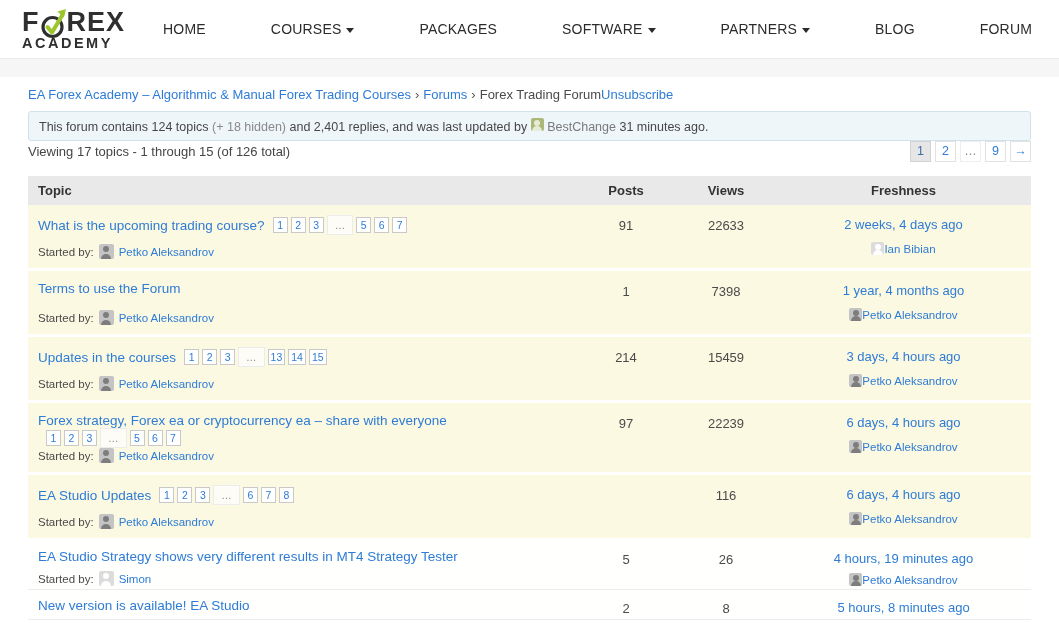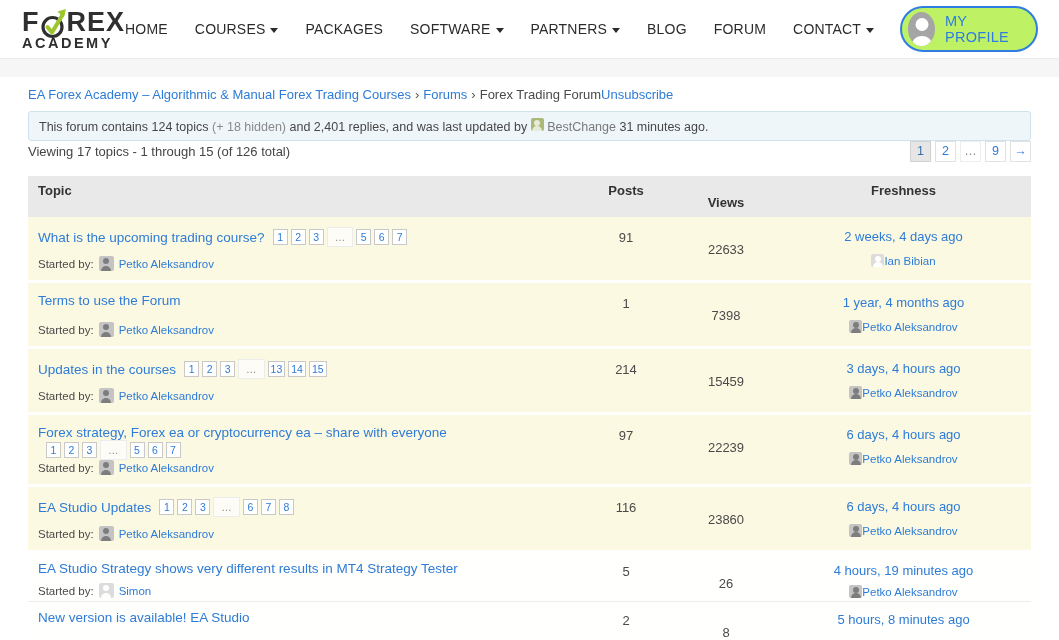--- a/index.html
+++ b/index.html
@@ -8,21 +8,21 @@
   a { text-decoration:none; }
 
   
   .header { display:flex; align-items:center; height:58px; padding:0 22px; background:#fff; }
   .logo { display:flex; flex-direction:column; line-height:1; cursor:pointer; }
   .logo-line1 { display:flex; align-items:center; font-weight:bold; font-size:27px;
     color:#2f2f2f; letter-spacing:1px; }
   .logo-mark { margin:0 1px; position:relative; top:1px; }
   .logo-line2 { font-weight:bold; font-size:14.5px; color:#2f2f2f; letter-spacing:2.5px; margin-top:-2px; }
   .nav { display:flex; align-items:center; margin-left:auto; gap:27px; }
-  .nav a { color:#2b2b2b; font-size:14px; letter-spacing:.2px; white-space:nowrap; }
+  .nav a { color:#2b2b2b; font-size:14px; letter-spacing:.2px; white-space:nowrap;margin-left:38px; }
   .caret { display:inline-block; margin-left:5px; width:0; height:0; border-left:4px solid transparent;
     border-right:4px solid transparent; border-top:5px solid #2b2b2b; position:relative; top:-1px; }
   .profile-btn { display:flex; align-items:center; gap:10px; margin-left:26px;
     border:2px solid #2f7de1; border-radius:24px; padding:4px 20px 4px 6px; cursor:pointer; background:#bef264;justify-content:space-between; }
   .profile-avatar { width:34px; height:34px; border-radius:50%; background:#a5a5a5; position:relative; overflow:hidden; }
   .profile-avatar::before { content:""; position:absolute; width:13px; height:13px; border-radius:50%;
     background:#fff; left:50%; top:6px; transform:translateX(-50%); }
   .profile-avatar::after { content:""; position:absolute; width:22px; height:13px; border-radius:11px 11px 0 0;
     background:#fff; left:50%; bottom:-3px; transform:translateX(-50%); }
   .profile-label { color:#2f7de1; font-size:14.5px; letter-spacing:.3px; }
@@ -48,21 +48,21 @@
     border:1px solid #e2e2e2; background:#fff; color:#2e7cd6; font-size:12.5px; cursor:pointer; padding:0 3px; }
   .pg.current { background:#e6e6e6; border-color:#d2d2d2; color:#3d6ea6; }
   .pg.dots { color:#8a8a8a; border-color:#eee; cursor:default; }
 
   
   .topic-table { margin-top:14px; }
   .t-head { display:flex; background:#e9e9e9; font-size:13px; font-weight:bold; color:#333;
     padding:7px 0 7px 10px; }
   .col-topic { flex:1; }
   .col-posts { width:100px; text-align:center; }
-  .col-views { width:100px; text-align:center;margin-top:12px; }
+  .col-views { width:100px; text-align:center; }
   .col-fresh { width:255px; text-align:center; }
 
   .t-row { display:flex; padding:10px 0 9px 10px; }
   .t-row.sticky { background:#fcf9e2; border-bottom:3px solid #fff; }
   .t-row.plain { background:#fffffe; border-bottom:1px solid #ececec; padding:8px 0 3px 10px; }
 
   .topic-cell { flex:1; display:flex; flex-direction:column; justify-content:space-between; min-height:44px; }
   .t-row.plain .topic-cell { min-height:0; }
   .title-line { display:flex; align-items:center; flex-wrap:wrap; }
   .topic-link { color:#2e7cd6; font-size:13.5px; }
@@ -293,21 +293,20 @@
             <span class="mpg">8</span>
           </span>
         </div>
         <div class="started-line">
           <span>Started by:</span>
           <span class="avatar"></span>
           <a href="#">Petko Aleksandrov</a>
         </div>
       </div>
       <div class="col-posts num-cell">116</div>
-      <div class="col-views num-cell">23860</div>
       <div class="col-fresh">
         <a href="#" class="fresh-time">6 days, 4 hours ago</a>
         <div class="fresh-user">
           <span class="avatar small"></span>
           <a href="#">Petko Aleksandrov</a>
         </div>
       </div>
     </div>
 
     <div class="t-row plain">

